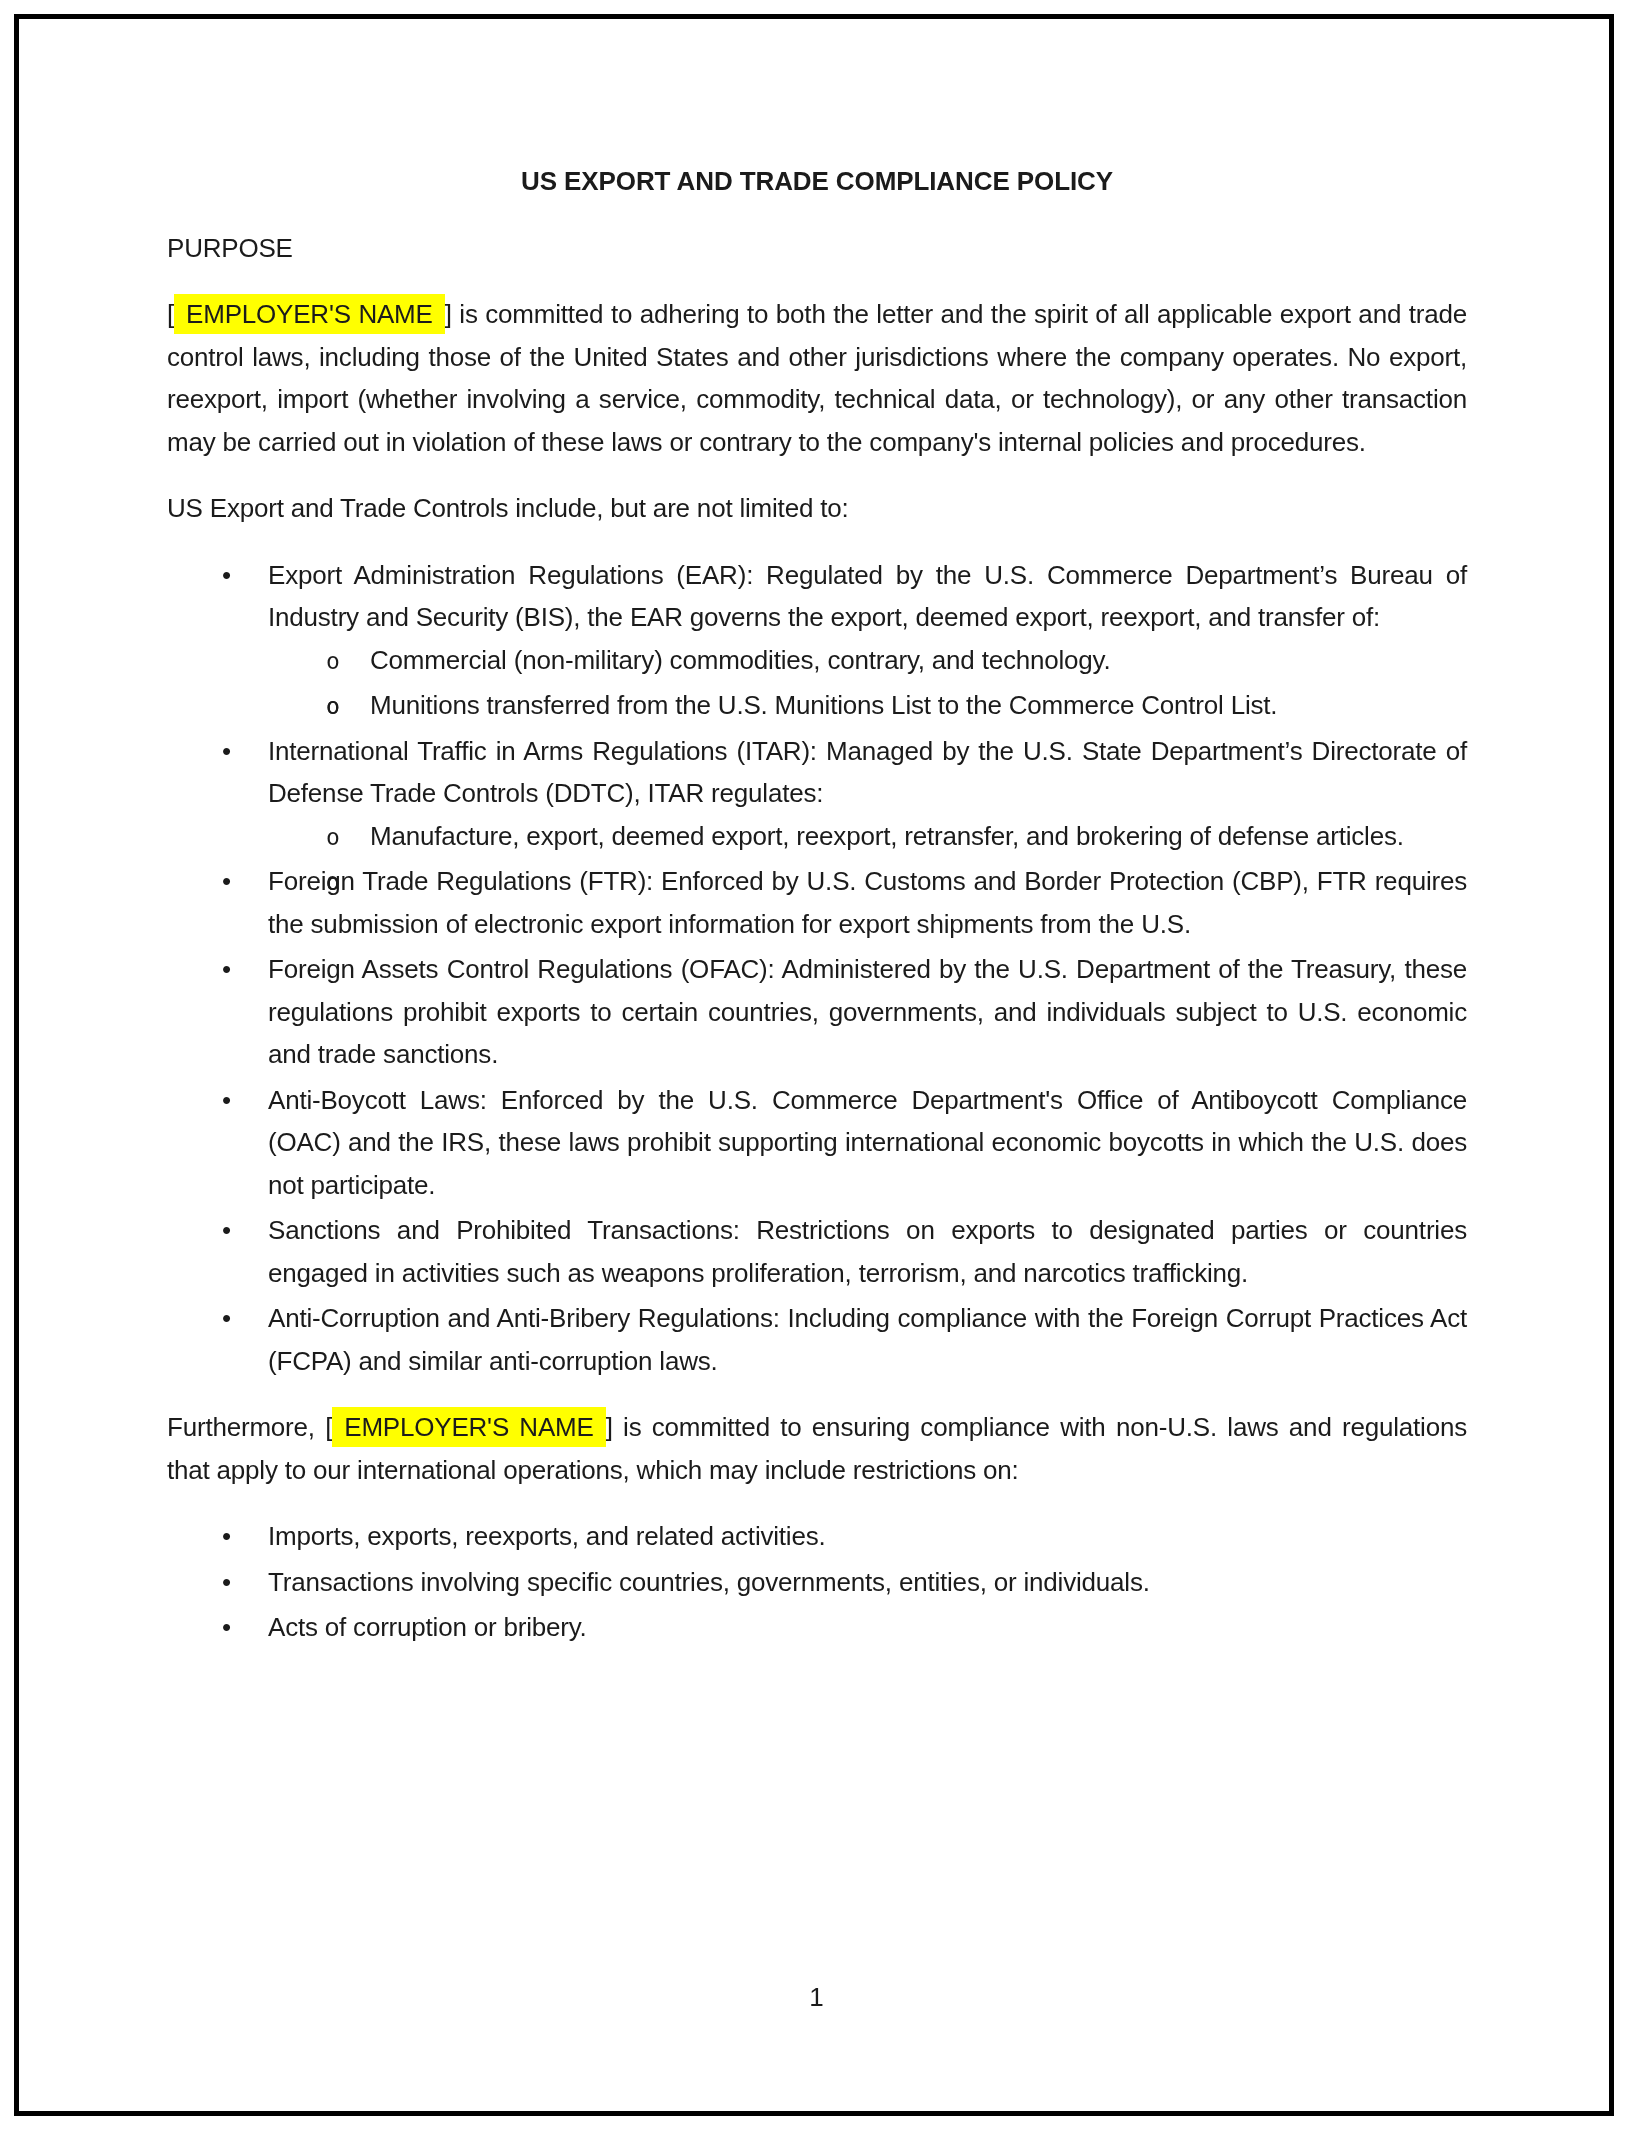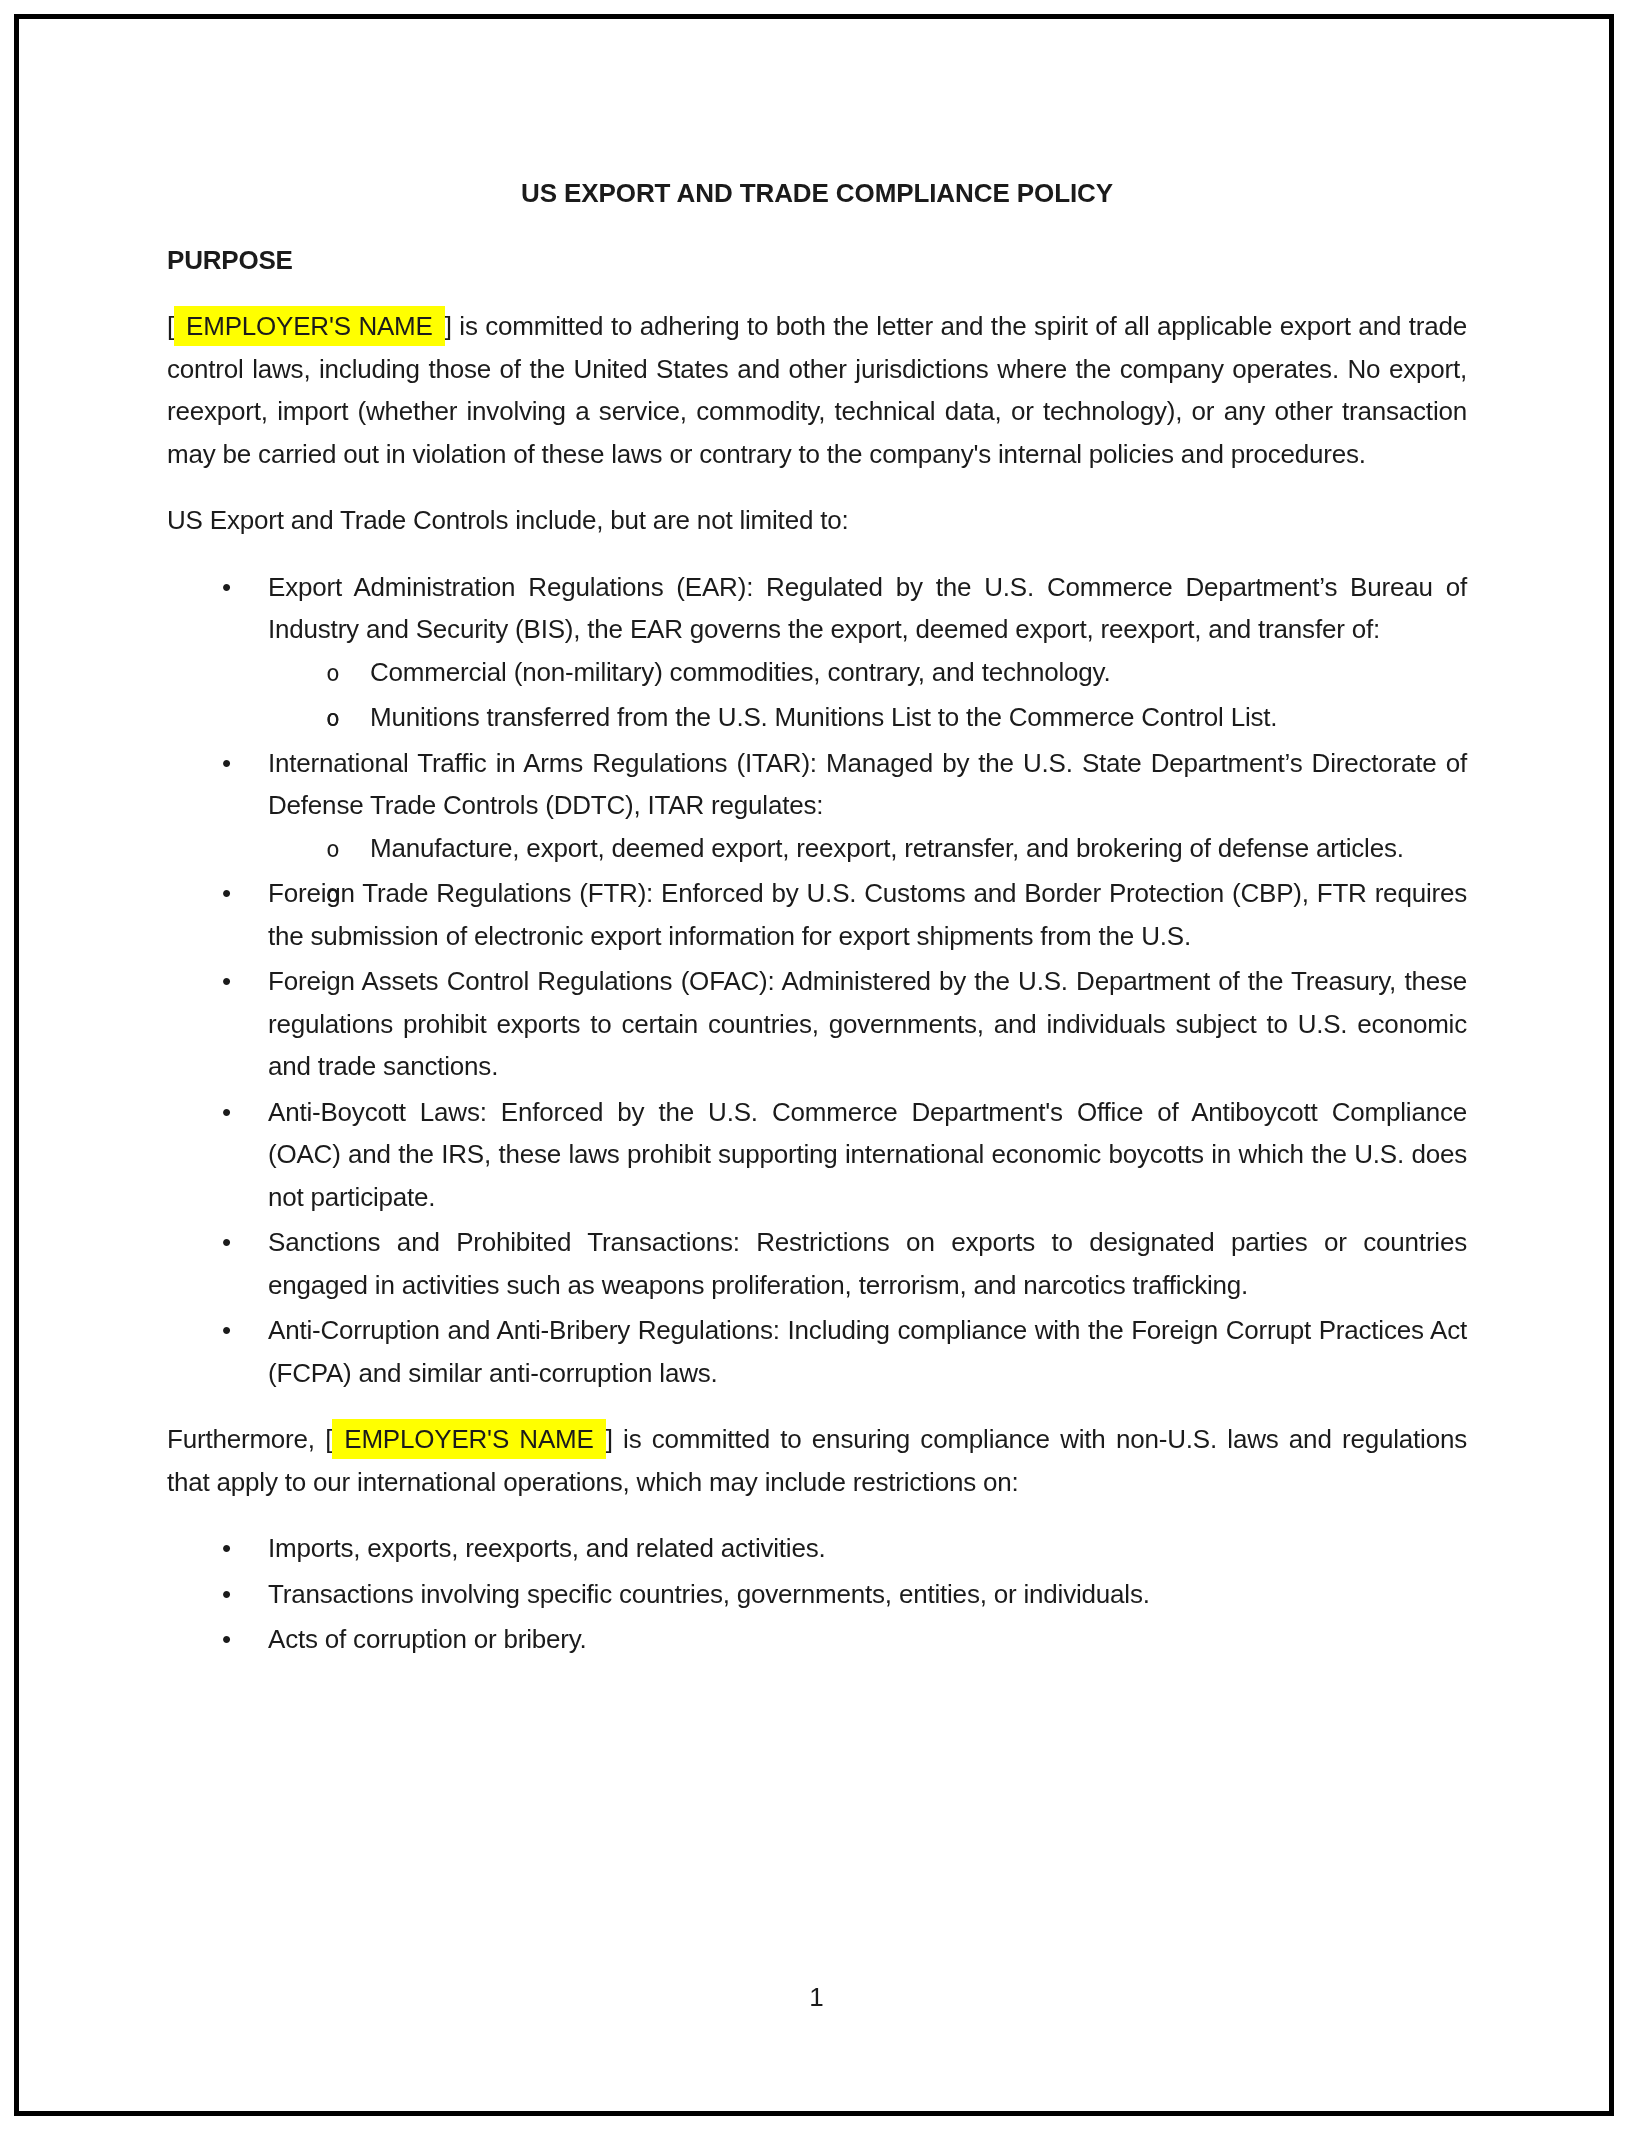--- a/index.html
+++ b/index.html
@@ -21,34 +21,34 @@
     top: 14px;
     width: 1600px;
     height: 2102px;
     border: 5px solid #000000;
     box-sizing: border-box;
     background: #ffffff;
   }
   .content {
     position: absolute;
     left: 167px;
-    top: 172px;
+    top: 160px;
     width: 1300px;
     font-size: 26px;
     line-height: 42.5px;
     letter-spacing: -0.2px;
   }
   .doc-title {
     text-align: center;
     font-weight: bold;
     margin: 0 0 24px 0;
     letter-spacing: -0.1px;
   }
   .heading {
-    font-weight: bold;
+    font-weight: normal;
     margin: 0 0 24px 0;
   }
   .para {
     text-align: justify;
     margin: 0 0 24px 0;
   }
   .hl {
     background: #ffff00;
     padding: 5px 12px;
   }

